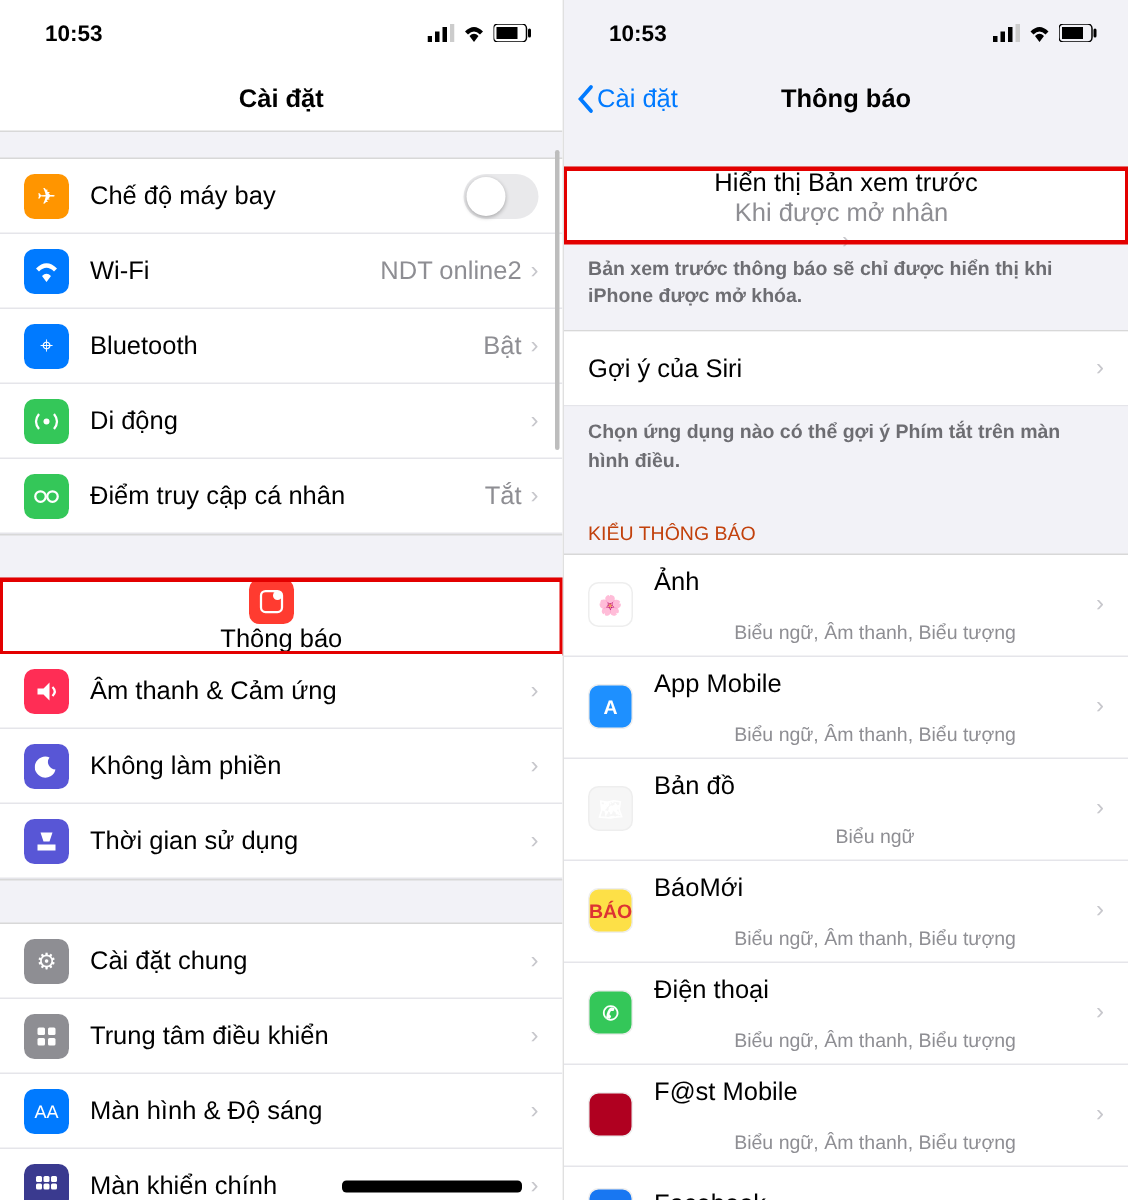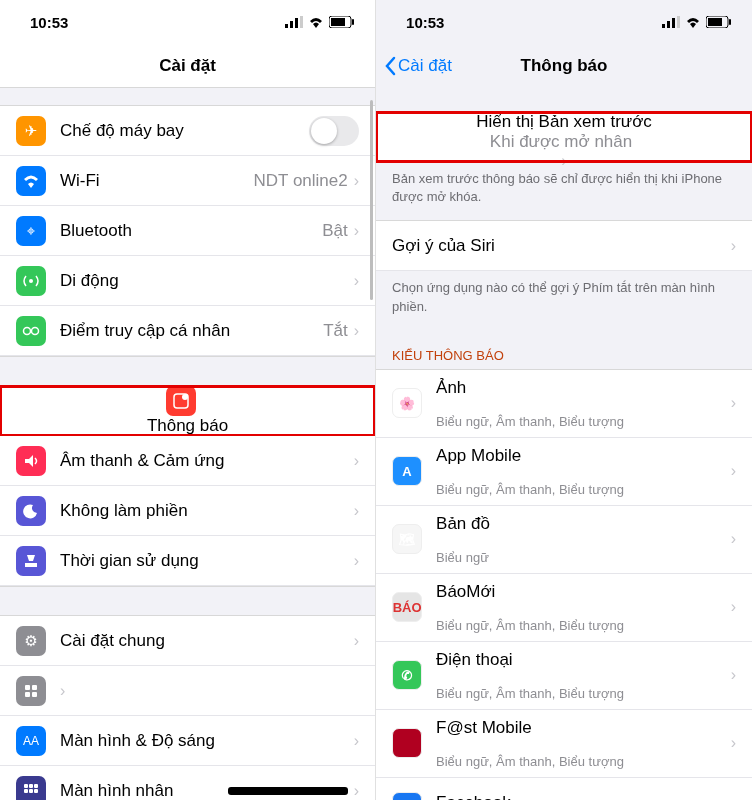--- a/index.html
+++ b/index.html
@@ -71,39 +71,40 @@
   .toggle::after {
     content:""; position:absolute; width:26px; height:26px; border-radius:50%;
     background:#fff; top:2px; left:2px; box-shadow:0 1px 3px rgba(0,0,0,0.3);
   }
   .highlight-red { outline:3px solid #e30000; outline-offset:-2px;flex-direction:column; }
 
   .footer-text {
     font-size:13px; color:#6d6d72; padding:8px 16px 14px;
     background:#f2f2f7; line-height:1.4;
     border-bottom:1px solid #d8d8d8;
+    font-weight:bold;
   }
   .section-header {
     font-size:13px; color:#c2410c; padding:18px 16px 6px;
     background:#f2f2f7; text-transform:none;
     border-bottom:1px solid #d8d8d8;
   }
   .row2 {
     display:flex; align-items:center;
     min-height:60px; padding:8px 16px;
     background:#fff; border-bottom:1px solid #e5e5ea;
   }
   .row2 .appicon {
     width:30px; height:30px; border-radius:7px; margin-right:14px;
     flex:0 0 30px; display:flex; align-items:center; justify-content:center;
     font-size:13px; font-weight:600;
   }
   .row2 .txtcol { flex:1; display:flex; flex-direction:column; }
   .row2 .name { font-size:17px; color:#000; }
-  .row2 .sub { font-size:13px; color:#8e8e93; margin-top:16px; }
+  .row2 .sub { font-size:13px; color:#8e8e93; margin-top:16px;text-align:center; }
   .scrollbar {
     position:absolute; right:2px; top:100px; width:3px; height:200px;
     background:#bdbdbd; border-radius:2px;
   }
   .row-preview {
     display:flex; align-items:center; height:50px; padding:0 16px;
     background:#fff; border-bottom:1px solid #e5e5ea;
   }
   .row-preview .lbl { font-size:17px; flex:1; }
   .row-preview .val { font-size:17px; color:#8e8e93; margin-right:6px; }
@@ -232,41 +233,42 @@
   </div>
   <div class="row">
     <div class="icon" style="background:#8e8e93">
         <svg width="16" height="16">
           <rect x="2" y="2" width="5" height="5" rx="1" fill="#fff"></rect>
           <rect x="9" y="2" width="5" height="5" rx="1" fill="#fff"></rect>
           <rect x="2" y="9" width="5" height="5" rx="1" fill="#fff"></rect>
           <rect x="9" y="9" width="5" height="5" rx="1" fill="#fff"></rect>
         </svg>
       </div>
+    <div class="label">Trung tâm điều khiển</div>
     <span class="chevron">›</span>
   </div>
   <div class="row">
     <div class="icon" style="background:#007aff;font-size:12px;font-weight:400">
         <span>AA</span>
       </div>
     <div class="label">Màn hình &amp; Độ sáng</div>
     <span class="chevron">›</span>
   </div>
   <div class="row" style="border-bottom:none">
     <div class="icon" style="background:#3a3a8f">
         <svg width="16" height="16">
           <rect x="1" y="1" width="4" height="4" rx="1" fill="#fff"></rect>
           <rect x="6" y="1" width="4" height="4" rx="1" fill="#fff"></rect>
           <rect x="11" y="1" width="4" height="4" rx="1" fill="#fff"></rect>
           <rect x="1" y="6" width="4" height="4" rx="1" fill="#fff"></rect>
           <rect x="6" y="6" width="4" height="4" rx="1" fill="#fff"></rect>
           <rect x="11" y="6" width="4" height="4" rx="1" fill="#fff"></rect>
         </svg>
       </div>
-    <div class="label">Màn hình nhân</div>
+    <div class="label">Màn khiển chính</div>
     <div style="flex:0 0 120px;margin-right:6px">
         <div class="blacked"></div>
       </div>
     <span class="chevron">›</span>
   </div>
   <div class="scrollbar"></div>
 </div>
 
 <div class="screen">
   <div class="statusbar" style="background:#f2f2f7">
@@ -304,21 +306,21 @@
     <div class="lbl">Hiển thị Bản xem trước</div>
     <div class="val">Khi được mở nhân</div>
     <span class="chevron">›</span>
   </div>
   <div class="footer-text">Bản xem trước thông báo sẽ chỉ được hiển thị khi iPhone được mở khóa.</div>
 
   <div class="row-preview" style="border-top:none">
     <div class="lbl">Gợi ý của Siri</div>
     <span class="chevron">›</span>
   </div>
-  <div class="footer-text" style="border-bottom:none">Chọn ứng dụng nào có thể gợi ý Phím tắt trên màn hình phiền.</div>
+  <div class="footer-text" style="border-bottom:none">Chọn ứng dụng nào có thể gợi ý Phím tắt trên màn hình điều.</div>
 
   <div class="section-header">KIỂU THÔNG BÁO</div>
 
   <div id="apps-container">
       <div class="row2">
         <div class="appicon" style="background:#fff;color:#fff;border:1px solid #eee">🌸</div>
         <div class="txtcol">
           <div class="name">Ảnh</div>
           <div class="sub">Biểu ngữ, Âm thanh, Biểu tượng</div>
         </div>
@@ -334,21 +336,21 @@
       </div>
       <div class="row2">
         <div class="appicon" style="background:#f6f6f6;color:#fff;border:1px solid #eee">🗺</div>
         <div class="txtcol">
           <div class="name">Bản đồ</div>
           <div class="sub">Biểu ngữ</div>
         </div>
         <span class="chevron">›</span>
       </div>
       <div class="row2">
-        <div class="appicon" style="background:#e5e5e5;color:#d33;border:1px solid #eee">BÁO</div>
+        <div class="appicon" style="background:#fde047;color:#d33;border:1px solid #eee">BÁO</div>
         <div class="txtcol">
           <div class="name">BáoMới</div>
           <div class="sub">Biểu ngữ, Âm thanh, Biểu tượng</div>
         </div>
         <span class="chevron">›</span>
       </div>
       <div class="row2">
         <div class="appicon" style="background:#34c759;color:#fff;border:1px solid #eee">✆</div>
         <div class="txtcol">
           <div class="name">Điện thoại</div>

